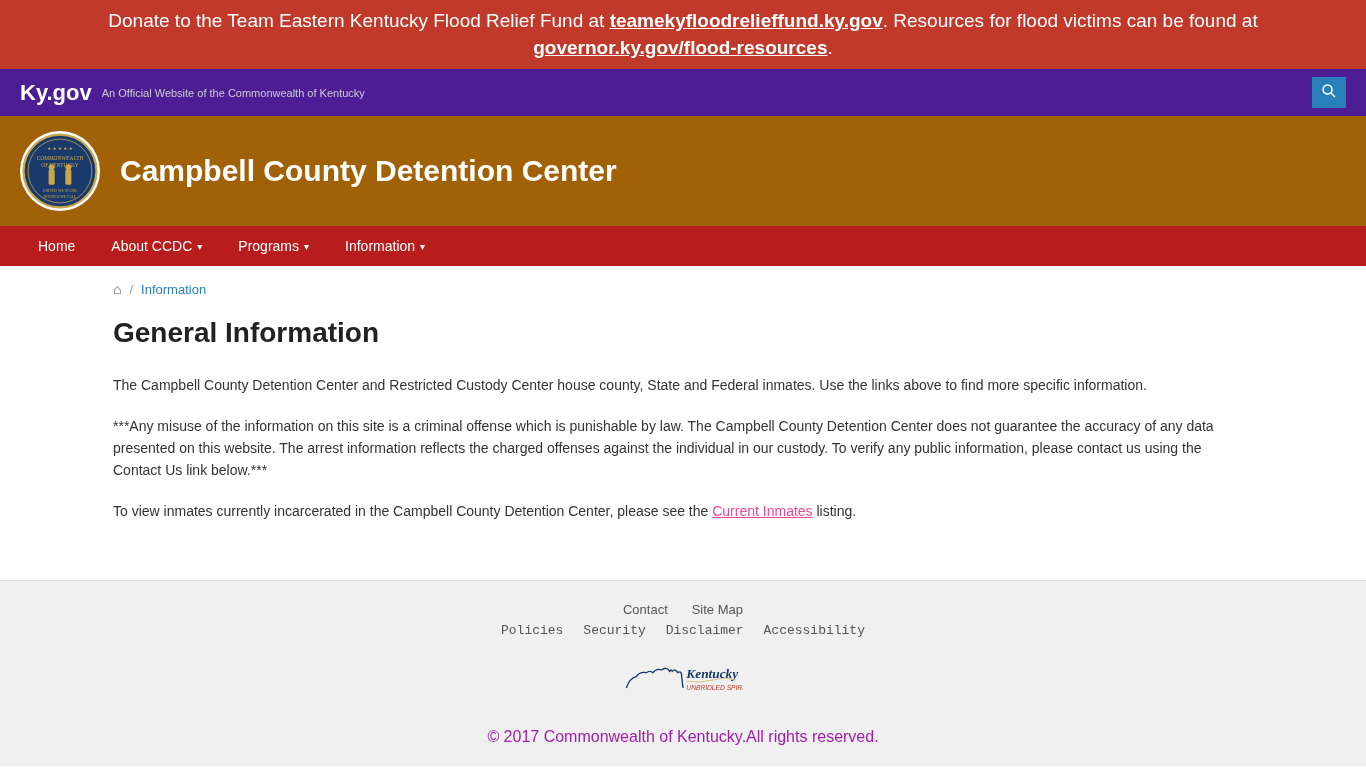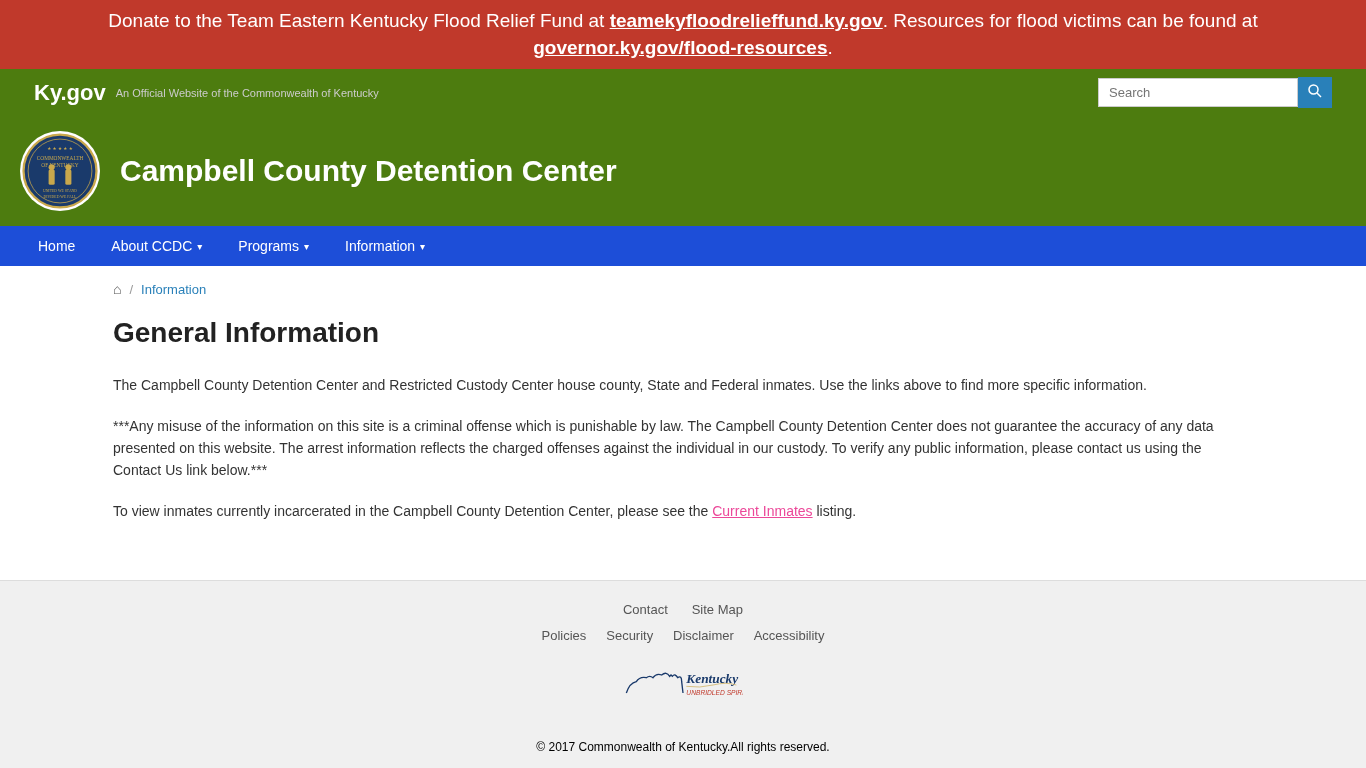--- a/index.html
+++ b/index.html
@@ -15,25 +15,25 @@
       line-height: 1.4;
     }
     .alert-banner a {
       color: #fff;
       font-weight: bold;
       text-decoration: underline;
     }
 
     
     .top-bar {
-      background-color: #4d7c0f;
+      background-color: #4c1d95;
       display: flex;
       align-items: center;
       justify-content: space-between;
-      padding: 8px 34px;
+      padding: 8px 20px;
     }
     .top-bar-left {
       display: flex;
       align-items: center;
       gap: 10px;
     }
     .ky-gov-logo {
       color: #fff;
       font-size: 22px;
       font-weight: bold;
@@ -56,21 +56,21 @@
     .search-button {
       background-color: #2980b9;
       border: none;
       padding: 7px 10px;
       cursor: pointer;
       color: #fff;
     }
 
     
     .site-header {
-      background-color: #4d7c0f;
+      background-color: #a16207;
       padding: 15px 20px;
       display: flex;
       align-items: center;
       gap: 20px;
     }
     .site-logo {
       width: 80px;
       height: 80px;
       border-radius: 50%;
       background: #fff;
@@ -85,21 +85,21 @@
       height: 76px;
     }
     .site-title {
       color: #fff;
       font-size: 30px;
       font-weight: bold;
     }
 
     
     .main-nav {
-      background-color: #1d4ed8;
+      background-color: #b91c1c;
       display: flex;
       align-items: center;
       padding: 0 20px;
     }
     .nav-item {
       color: #fff;
       text-decoration: none;
       padding: 12px 18px;
       font-size: 14px;
       display: flex;
@@ -158,67 +158,67 @@
     }
 
     
     .site-footer {
       background-color: #f0f0f0;
       border-top: 1px solid #ddd;
       padding: 20px;
       text-align: center;
     }
     .footer-links {
-      margin-bottom: 10px;
+      margin-bottom: 4px;
     }
     .footer-links a {
       color: #555;
       text-decoration: none;
       font-size: 13px;
       margin: 0 10px;
     }
     .footer-links-secondary {
       margin-bottom: 15px;
     }
     .footer-links-secondary a {
       color: #555;
       text-decoration: none;
       font-size: 13px;
       margin: 0 8px;
+      font-family: Liberation Mono, monospace;
     }
     .footer-logo {
       display: flex;
       flex-direction: column;
       align-items: center;
       gap: 20px;
     }
     .footer-copyright {
-      color: #000000;
-      font-size: 12px;
-      margin-top: 12px;
+      color: #a21caf;
+      font-size: 16px;
+      margin-top: 5px;
     }
     .ky-logo-svg {
       width: 120px;
       height: 50px;
     }
   </style>
 </head>
 <body>
 
 <div class="alert-banner">
   <span>Donate to the Team Eastern Kentucky Flood Relief Fund at </span><a href="#">teamekyfloodrelieffund.ky.gov</a><span>. Resources for flood victims can be found at </span><a href="#">governor.ky.gov/flood-resources</a><span>.</span>
 </div>
 
 <div class="top-bar">
   <div class="top-bar-left">
     <span class="ky-gov-logo">Ky.gov</span>
     <span class="ky-gov-subtitle">An Official Website of the Commonwealth of Kentucky</span>
   </div>
   <div class="search-container">
-    <input class="search-input" type="text" placeholder="Search" style="">
     <button class="search-button">
       <svg width="14" height="14" viewBox="0 0 14 14" fill="none">
         <circle cx="5.5" cy="5.5" r="4.5" stroke="white" stroke-width="1.5"></circle>
         <line x1="9" y1="9" x2="13" y2="13" stroke="white" stroke-width="1.5"></line>
       </svg>
     </button>
   </div>
 </div>
 
 <header class="site-header">

